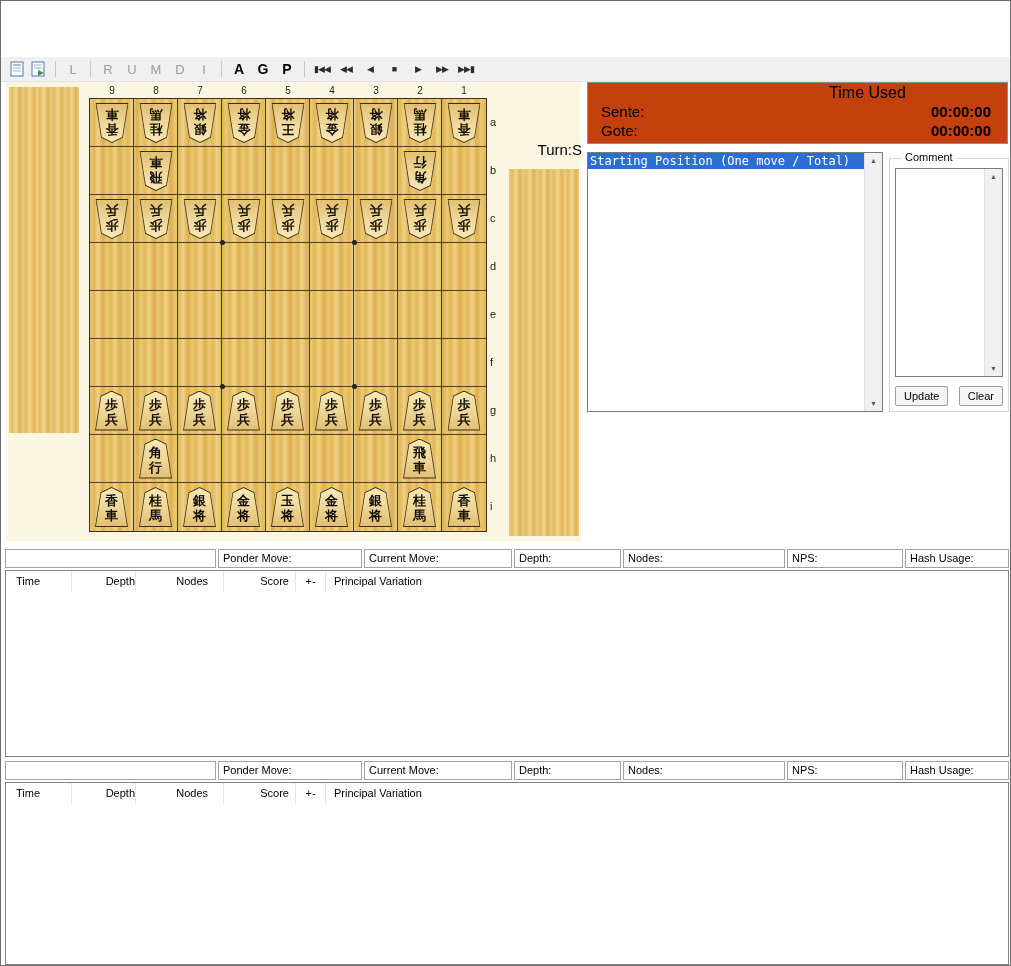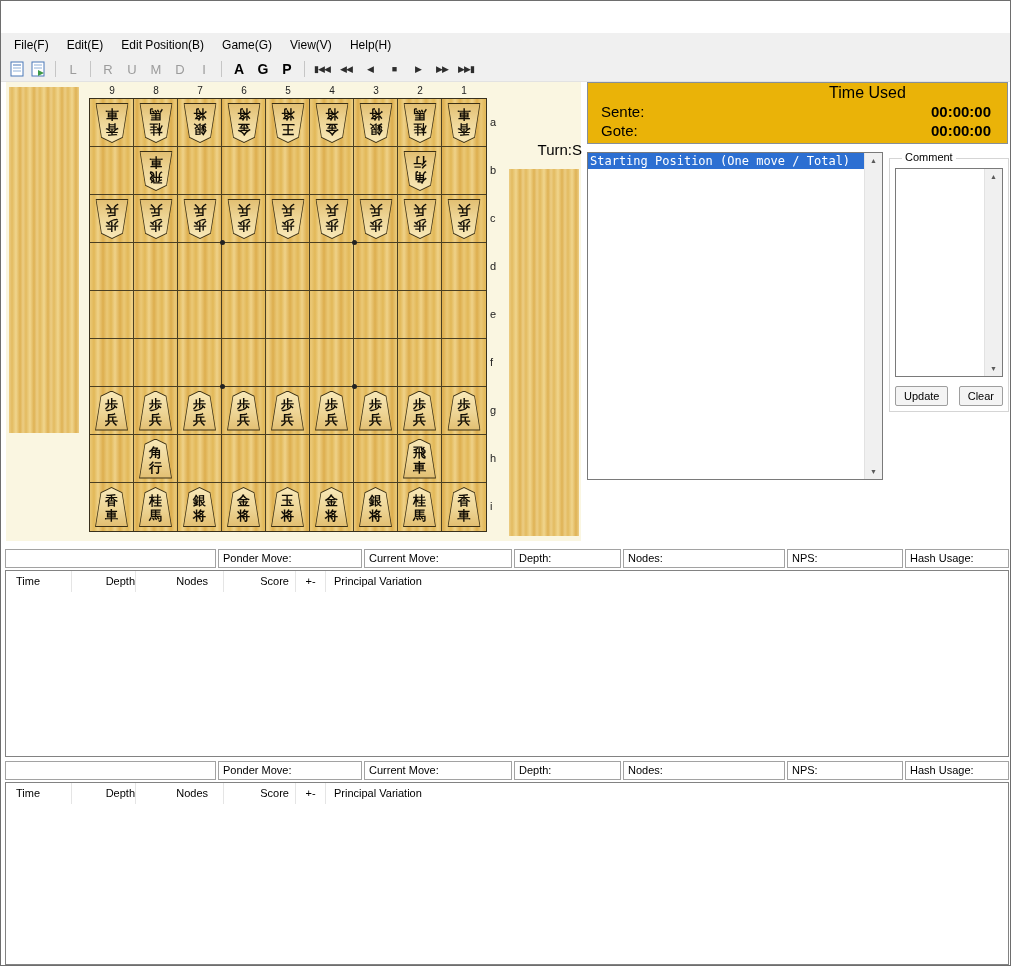--- a/index.html
+++ b/index.html
@@ -52,28 +52,28 @@
   
   .piece { position:absolute; left:50%; top:50%; width:35px; height:40px; transform:translate(-50%,-50%); }
   .piece.gote { transform:translate(-50%,-50%) rotate(180deg); }
   .pout { position:absolute; inset:0; clip-path:polygon(50% 0,81% 13%,97% 100%,3% 100%,19% 13%); background:#3a2f14; }
   .pin  { position:absolute; inset:1px; clip-path:polygon(50% 0,81% 13%,97% 100%,3% 100%,19% 13%);
           background:linear-gradient(180deg,#f8e8b8 0%,#eed595 55%,#e2bf72 100%); }
   .pk { position:absolute; left:50%; top:6px; transform:translateX(-50%); width:14px; font-size:13px; line-height:15px;
         font-weight:bold; color:#100c04; word-break:break-all; text-align:center; }
 
   
-  .time-panel { position:absolute; left:586px; top:81px; width:421px; height:62px; border:1px solid #878f99; background:#eab308; box-sizing:border-box; }
+  .time-panel { position:absolute; left:586px; top:81px; width:421px; height:62px; border:1px solid #878f99; background:#c2410c; box-sizing:border-box; }
   .time-title { position:absolute; top:1px; left:140px; right:0; text-align:center; font-size:16px; color:#000; }
   .time-row { position:absolute; left:13px; right:16px; display:flex; justify-content:space-between; font-size:15px; }
   .time-row.r1 { top:20px; } .time-row.r2 { top:39px; }
   .tval { font-weight:bold; }
 
   
-  .move-list { position:absolute; left:586px; top:151px; width:296px; height:328px; border:1px solid #7a7a7a; background:#fff; box-sizing:border-box; }
+  .move-list { position:absolute; left:586px; top:151px; width:296px; height:260px; border:1px solid #7a7a7a; background:#fff; box-sizing:border-box; }
   .mlist-items { position:absolute; left:0; top:0; right:17px; bottom:0; overflow:hidden; }
   .mitem { font-family:"DejaVu Sans Mono", monospace; font-size:12px; line-height:16px; padding:0 2px; white-space:nowrap; color:#000; }
   .mitem.sel { background:var(--sel,#2c6fd2); color:#fff; }
   .vscroll { position:absolute; top:0; right:0; bottom:0; width:17px; background:#f0f0f0; border-left:1px solid #e2e2e2; }
   .vscroll .arr { position:absolute; left:0; width:100%; text-align:center; font-size:7px; color:#5a5a5a; }
   .arr.top { top:4px; } .arr.bottom { bottom:4px; }
 
   
   .comment-box { position:absolute; left:888px; top:157px; width:120px; height:254px; border:1px solid #d5d5d5; background:#fff; box-sizing:border-box; }
   .gb-label { position:absolute; top:-8px; left:12px; background:#fff; padding:0 3px; font-size:11px; color:#000; }
@@ -108,28 +108,20 @@
   .h4{width:30px; text-align:center;}
   .h5{flex:1; padding-left:8px; text-align:left; border-right:none;}
   .ebody { position:absolute; left:0; right:0; top:21px; bottom:0; background:#fff; }
 </style>
 </head>
 <body>
 
 <div class="window">
 
 
-  <div class="menubar" id="menu-bar">
-      <div class="menu-item">File(F)</div>
-      <div class="menu-item">Edit(E)</div>
-      <div class="menu-item">Edit Position(B)</div>
-      <div class="menu-item">Game(G)</div>
-      <div class="menu-item">View(V)</div>
-      <div class="menu-item">Help(H)</div>
-    </div>
 
   <div class="toolbar">
     <button class="tb-icon">
       <svg width="15" height="16">
           <rect x="1" y="1" width="12" height="14" fill="#fff" stroke="#4a78b8"></rect>
           <line x1="3" y1="4" x2="11" y2="4" stroke="#4a78b8"></line>
           <line x1="3" y1="7" x2="11" y2="7" stroke="#8fb0d8"></line>
           <line x1="3" y1="10" x2="11" y2="10" stroke="#8fb0d8"></line>
         </svg>
     </button>

